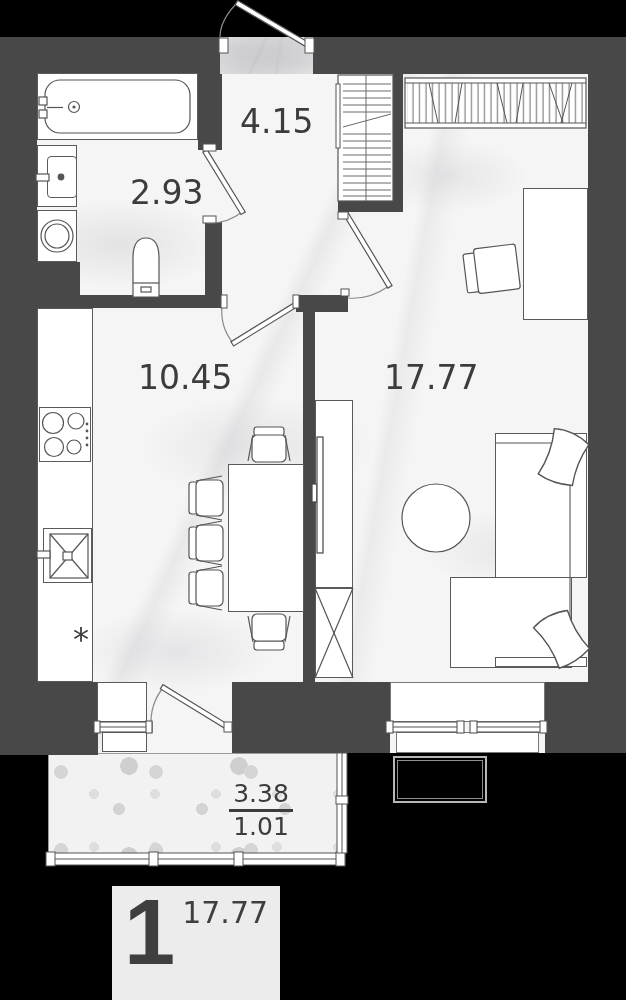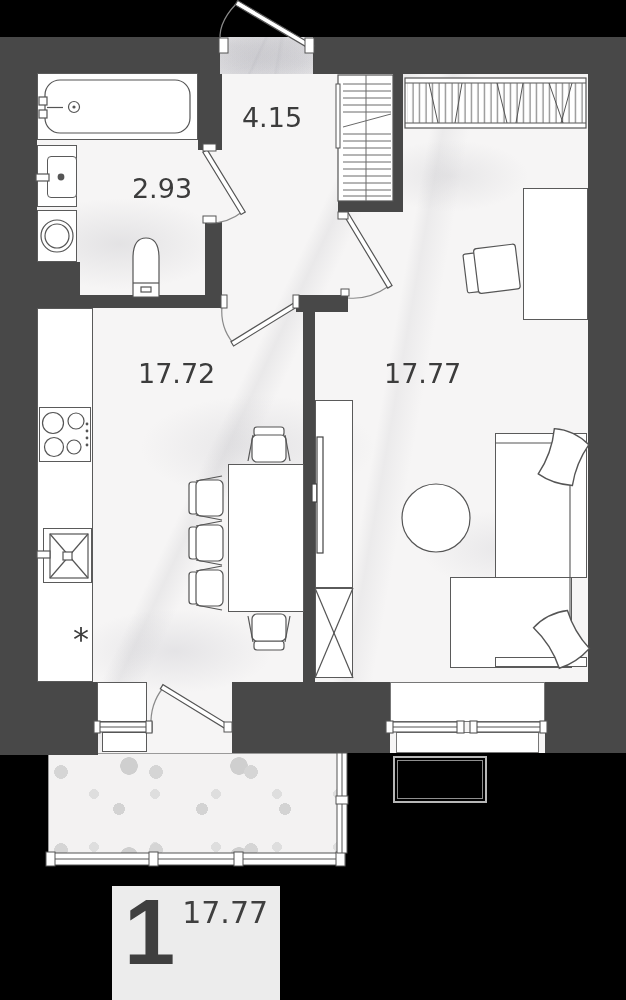--- a/index.html
+++ b/index.html
@@ -18,21 +18,21 @@
   .terrazzo{position:absolute;background-color:#f3f2f2;
     background-image:
       radial-gradient(circle 7px at 12px 18px, #d5d5d5 95%, transparent 100%),
       radial-gradient(circle 5px at 45px 40px, #dedede 95%, transparent 100%),
       radial-gradient(circle 9px at 80px 12px, #cfcfcf 95%, transparent 100%),
       radial-gradient(circle 4px at 30px 65px, #d9d9d9 95%, transparent 100%),
       radial-gradient(circle 6px at 70px 55px, #d3d3d3 95%, transparent 100%);
     background-size:95px 78px,61px 53px,110px 90px,47px 39px,83px 67px;
     border:1px solid #9a9a9a;box-sizing:border-box;}
   .wbox{position:absolute;background:#fff;border:1px solid #5a5a5a;box-sizing:border-box;}
-  .rlabel{position:absolute;font-size:27px;color:#3c3c3c;text-align:center;}
+  .rlabel{position:absolute;font-size:33px;color:#3c3c3c;text-align:center;}
   .fraction{position:absolute;left:222px;top:780px;width:78px;text-align:center;color:#3c3c3c;}
   .fraction .num{display:block;font-size:25px;line-height:1.1;}
   .fraction .bar{display:block;width:64px;margin:1px auto;border-top:3px solid #3c3c3c;}
   .legend{position:absolute;left:112px;top:886px;width:168px;height:114px;background:#ececec;
           display:flex;align-items:flex-start;padding:4px 0 0 12px;box-sizing:border-box;}
   .legend .big{font-family:"Liberation Sans",sans-serif;font-weight:bold;font-size:92px;
                line-height:0.92;color:#3f3f3f;letter-spacing:-3px;}
   .legend .col{display:flex;flex-direction:column;margin-left:10px;margin-top:6px;
                font-size:30px;line-height:1.12;color:#3f3f3f;}
   .ac-outer{position:absolute;left:393px;top:756px;width:94px;height:47px;
@@ -305,24 +305,29 @@
       <rect x="234" y="852" width="9" height="14"></rect>
         <rect x="336" y="852" width="9" height="14"></rect>
       <rect x="337" y="753" width="10" height="100"></rect>
       <line x1="342" y1="753" x2="342" y2="853"></line>
       <rect x="336" y="796" width="12" height="8"></rect>
     </g>
   </svg>
 
   <div class="rlabel" style="left:240px;top:102px;width:64px;">4.15</div>
   <div class="rlabel" style="left:130px;top:173px;width:64px;">2.93</div>
-  <div class="rlabel" style="left:138px;top:358px;width:72px;">17.72</div>
+  <div class="rlabel" style="left:138px;top:358px;width:72px;">10.45</div>
   <div class="rlabel" style="left:384px;top:358px;width:72px;">17.77</div>
   <div class="rlabel" style="left:66px;top:620px;width:30px;font-size:32px;">*</div>
 
+  <div class="fraction">
+    <span class="num">3.38</span>
+    <span class="bar"></span>
+    <span class="num">1.01</span>
+  </div>
 
   <div class="legend">
     <span class="big">1</span>
     <div class="col">
       <span>17.77</span>
     </div>
   </div>
 
 </div>
 

